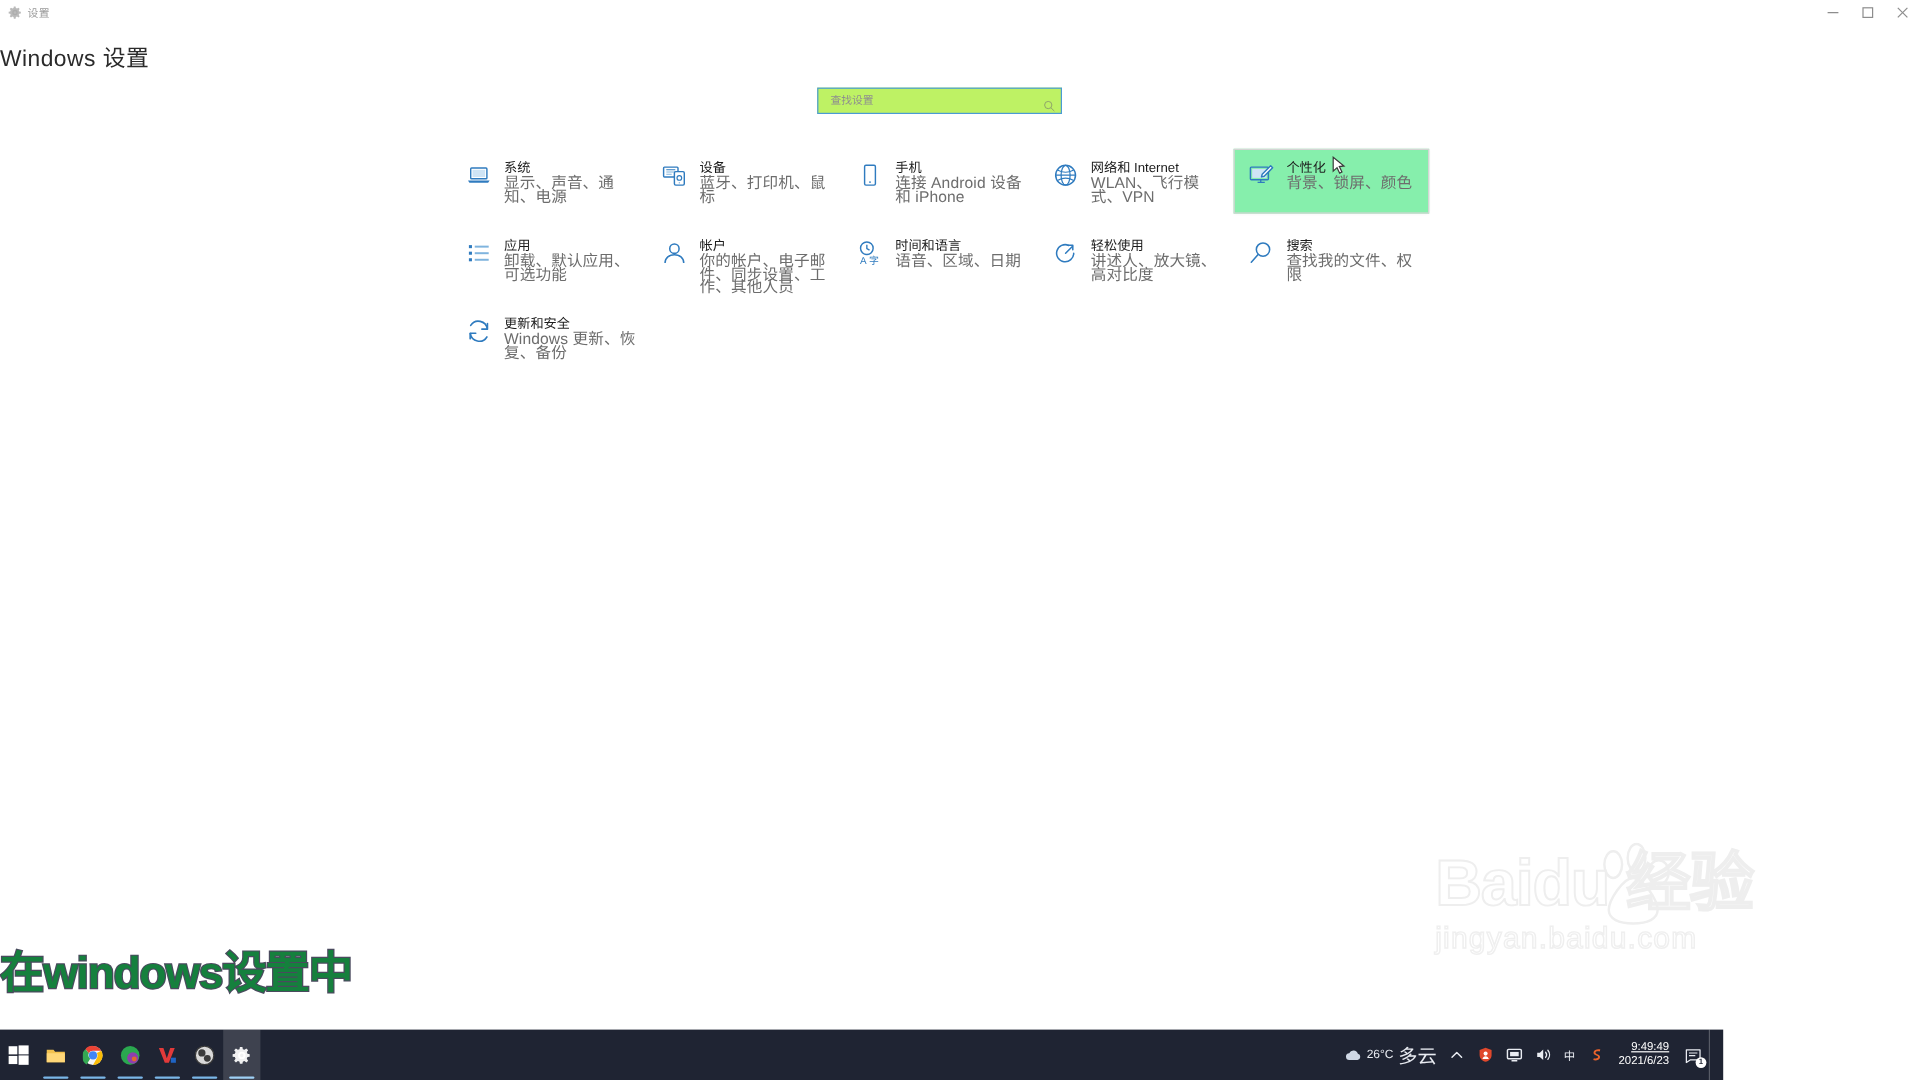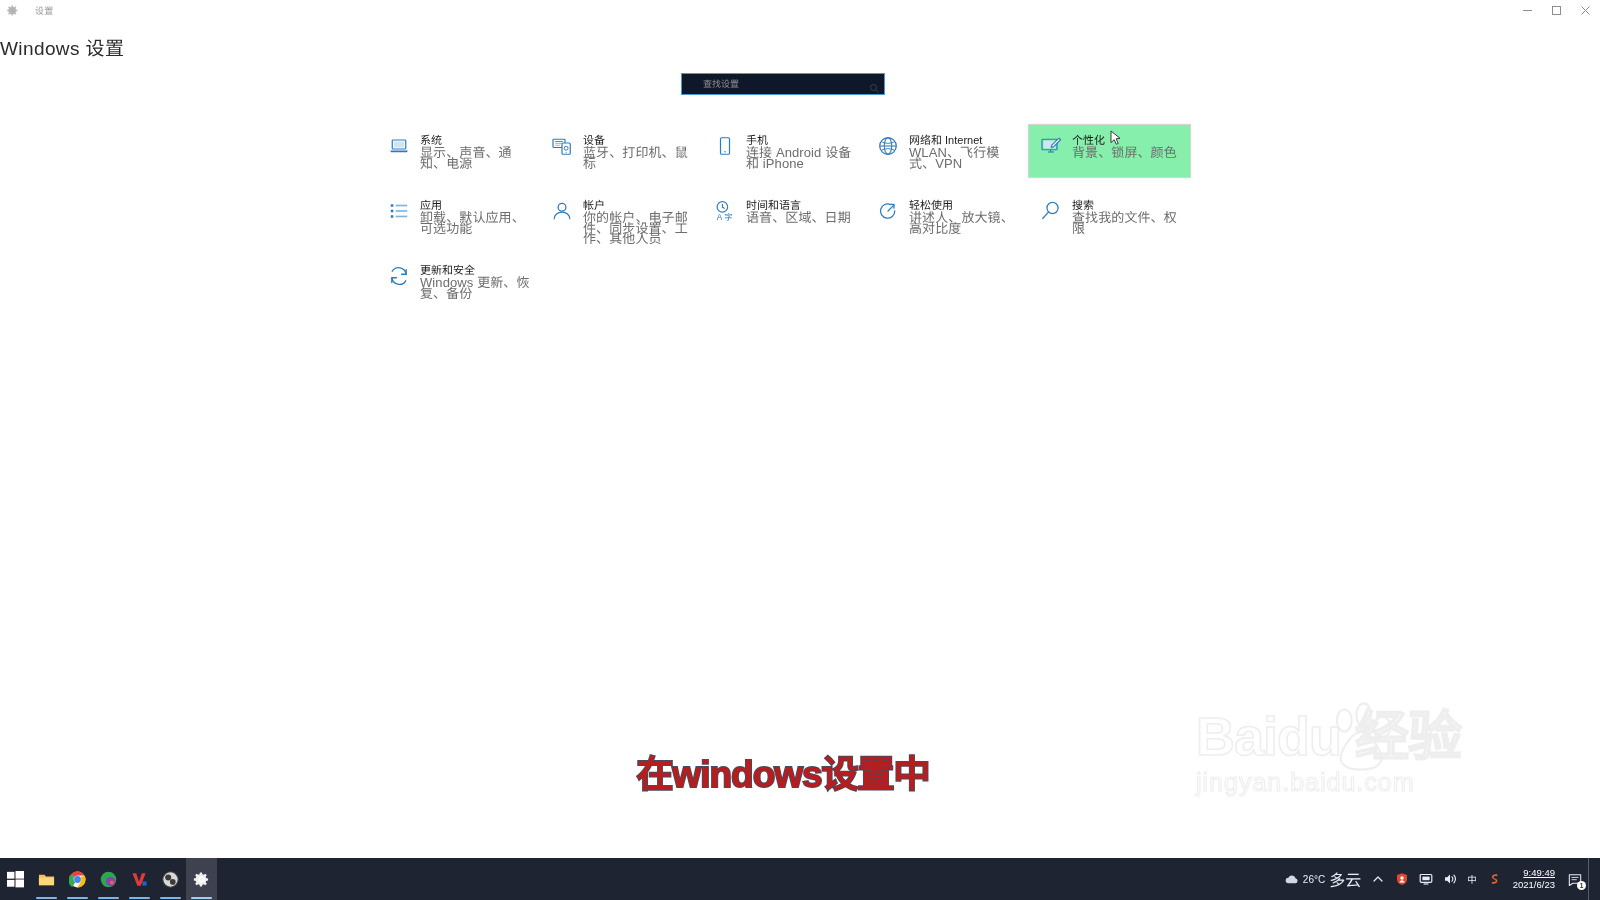--- a/index.html
+++ b/index.html
@@ -32,21 +32,21 @@
     width: 100%;
     height: 20px;
     display: flex;
     align-items: center;
     justify-content: space-between;
   }
 
   #titlebar-left {
     display: flex;
     align-items: center;
-    gap: 16px;
+    gap: 4px;
     padding-left: 6px;
     height: 20px;
   }
 
   #app-glyph {
     width: 13px; height: 13px;
     opacity: .55;
     display: block;
   }
 
@@ -92,24 +92,24 @@
     top: 73px;
     left: 681px;
     width: 204px;
     height: 22px;
   }
 
   #search-box {
     width: 100%;
     height: 100%;
     border: 1px solid #4a9bd4;
-    background: #0f172a;
+    background: #bef264;
     display: flex;
     align-items: flex-end;
-    padding: 0 4px 0 21px;
+    padding: 0 4px 0 10px;
   }
 
   #search-input {
     flex: 1;
     border: none;
     outline: none;
     font-size: 9px;
     color: #7b7b7b;
     background: transparent;
     font-family: inherit;
@@ -179,27 +179,27 @@
     left: 1110px;
     top: 130px;
     width: 12px;
     height: 18px;
     pointer-events: none;
   }
 
   
   #caption {
     position: absolute;
-    top: 744px;
+    top: 780px;
     left: 0;
     width: 1566px;
-    text-align: center;
+    text-align: left;
     font-size: 37px;
     font-weight: 700;
-    color: #b91c1c;
+    color: #15803d;
     letter-spacing: -1px;
     -webkit-text-stroke: 2px #4a4a5e;
     paint-order: stroke fill;
   }
 
   
   #watermark {
     position: absolute;
     left: 1196px;
     top: 706px;
@@ -230,21 +230,21 @@
     top: -4px;
     width: 74px;
     height: 74px;
   }
 
   
   #taskbar {
     position: absolute;
     left: 0;
     bottom: 0;
-    width: 1600px;
+    width: 1436px;
     height: 42px;
     background: #1f2433;
     display: flex;
     align-items: stretch;
     justify-content: space-between;
   }
 
   #taskbar-left { display: flex; align-items: stretch; }
 
   .tb-item {

